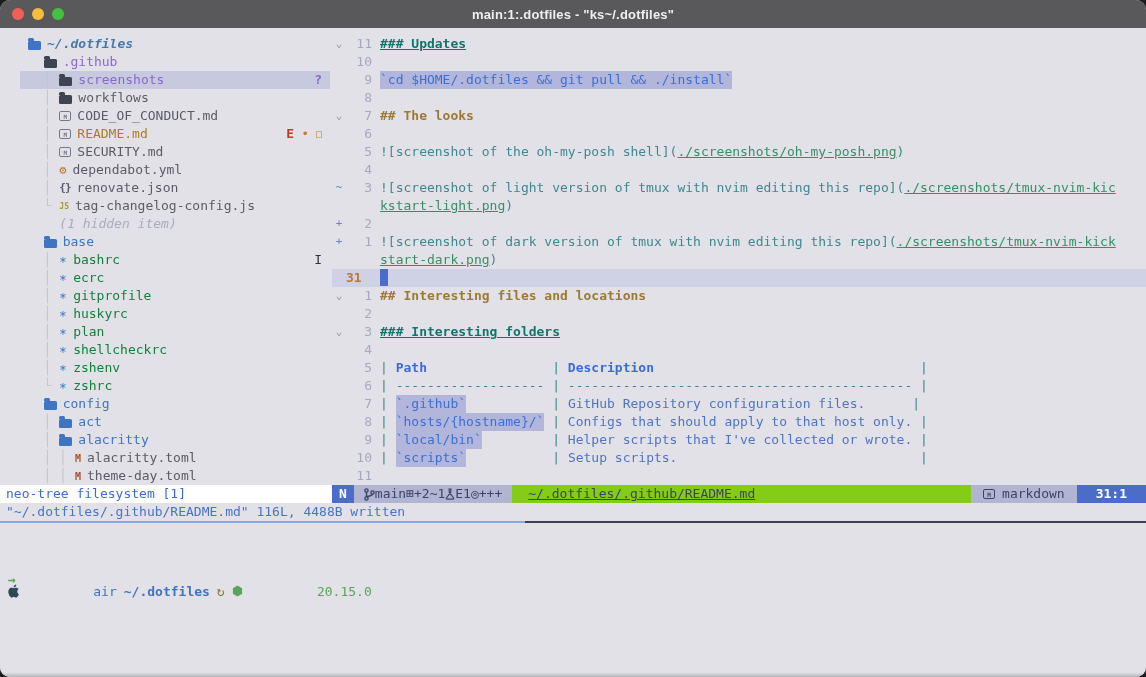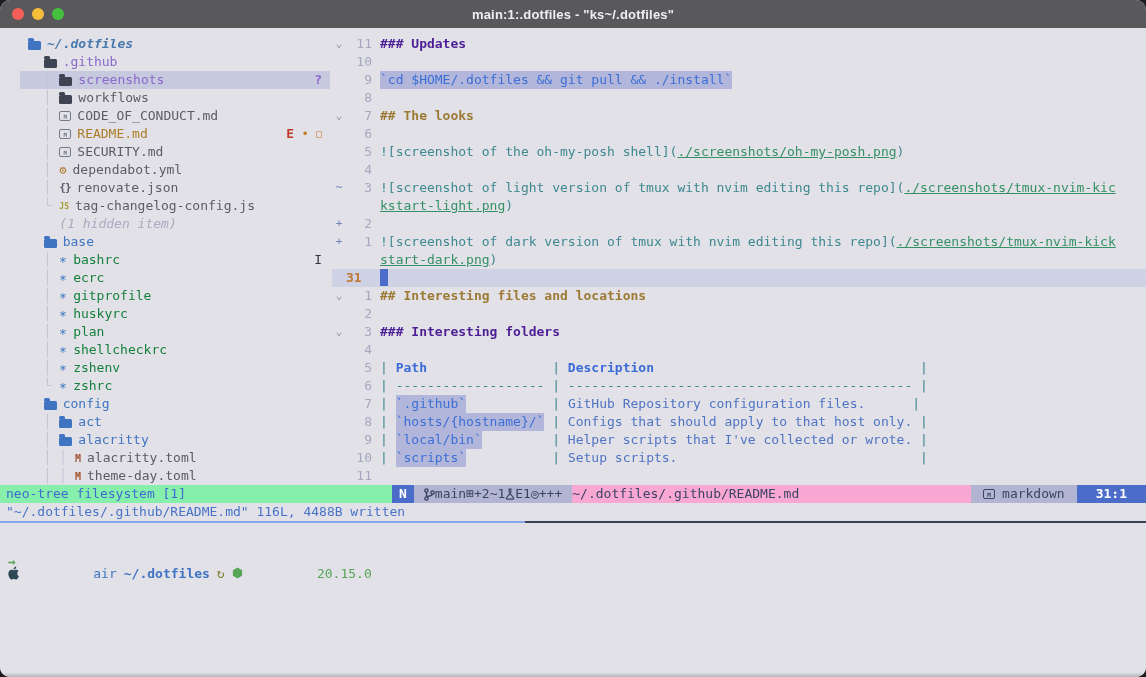--- a/index.html
+++ b/index.html
@@ -52,48 +52,48 @@
   .editor{flex:1;padding-top:7px;min-width:0;}
   .erow{display:flex;height:18px;line-height:18px;white-space:pre;}
   .erow.cursorline{background:#cfd1e4;}
   .gf{width:14px;flex:none;text-align:center;color:#8e90a8;font-size:11px;}
   .gs-mark{color:#6d86b8;}
   .gn{width:26px;flex:none;text-align:right;color:#a6a8c0;}
   .gn.cur{text-align:left;color:#c07830;font-weight:bold;}
   .gp{width:8px;flex:none;}
   .t{white-space:pre;}
   .h2{color:#9c7a33;font-weight:bold;}
-  .h3{color:#4c1d95;font-weight:bold;}
+  .h3{color:#0f766e;font-weight:bold;text-decoration:underline;}
   .codespan{background:#b2b6da;color:#3b6fd6;}
   .linktxt{color:#3e8890;}
   .url{color:#359065;text-decoration:underline;}
   .pipe{color:#3e8890;}
   .th{color:#3a6bd8;font-weight:bold;}
   .desc{color:#4f74c4;}
   .cursor{display:inline-block;width:8px;height:17px;background:#4c6cc9;vertical-align:top;}
   
   .statusrow{position:absolute;top:457px;left:0;right:0;height:18px;display:flex;line-height:18px;}
-  .nt-status{width:392px;flex:none;background:#86efac;color:#3f6bd0;padding-left:6px;box-sizing:border-box;white-space:pre;}
+  .nt-status{width:332px;flex:none;background:#ffffff;color:#3f6bd0;padding-left:6px;box-sizing:border-box;white-space:pre;}
   .main-status{flex:1;display:flex;background:#b1b5d1;color:#3c4466;align-items:center;min-width:0;}
   .mode{background:#4c6cc9;color:#fff;font-weight:bold;padding:0 7px;flex:none;}
   .sl-seg{display:flex;align-items:center;gap:0;padding:0 10px;flex:none;font-weight:500;white-space:pre;}
   .sl-ic{display:inline-flex;align-items:center;}
-  .sl-center{flex:1;background:#f9a8d4;padding-left:0;min-width:0;overflow:hidden;white-space:pre;}
+  .sl-center{flex:1;background:#84cc16;padding-left:16px;min-width:0;overflow:hidden;white-space:pre;text-decoration:underline;}
   .sl-ft{display:flex;align-items:center;gap:7px;padding:0 12px;flex:none;}
   .sl-pos{background:#4c6cc9;color:#fff;font-weight:bold;padding:0 19px;flex:none;}
   .ic-md.sl{border-color:#3c4466;} .ic-md.sl::after{color:#3c4466;}
   
   .cmdline{position:absolute;top:475px;left:0;right:0;height:18px;line-height:18px;
            color:#4873c8;padding-left:6px;white-space:pre;}
   
   .pane-border{position:absolute;top:493px;left:0;right:0;height:2px;}
   .pb-blue{position:absolute;left:0;top:0;width:525px;height:2px;background:#84a8ea;}
   .pb-dark{position:absolute;left:525px;top:0;right:0;height:2px;background:#3a3f52;}
   
-  .shell{position:absolute;top:495px;left:0;right:0;height:119px;}
+  .shell{position:absolute;top:513px;left:0;right:0;height:119px;}
   .prompt-line{position:absolute;top:13px;left:8px;display:flex;align-items:center;gap:7px;white-space:pre;}
   .p-host{color:#3f74c2;} .p-path{color:#3f74c2;font-weight:bold;}
   .p-sync{color:#7e7c33;} .p-ver{color:#58a558;}
   .arrow-line{position:absolute;top:31px;left:8px;color:#58a558;font-weight:bold;}
   
   .tmux-bar{position:absolute;top:614px;left:0;right:0;height:26px;display:flex;align-items:center;
             padding:0 12px;box-sizing:border-box;background:#e4e4ea;}
   .tmux-win{color:#4596dd;}
   .tmux-right{margin-left:auto;display:flex;gap:16px;}
   .tmux-session{color:#c0c4e4;}

